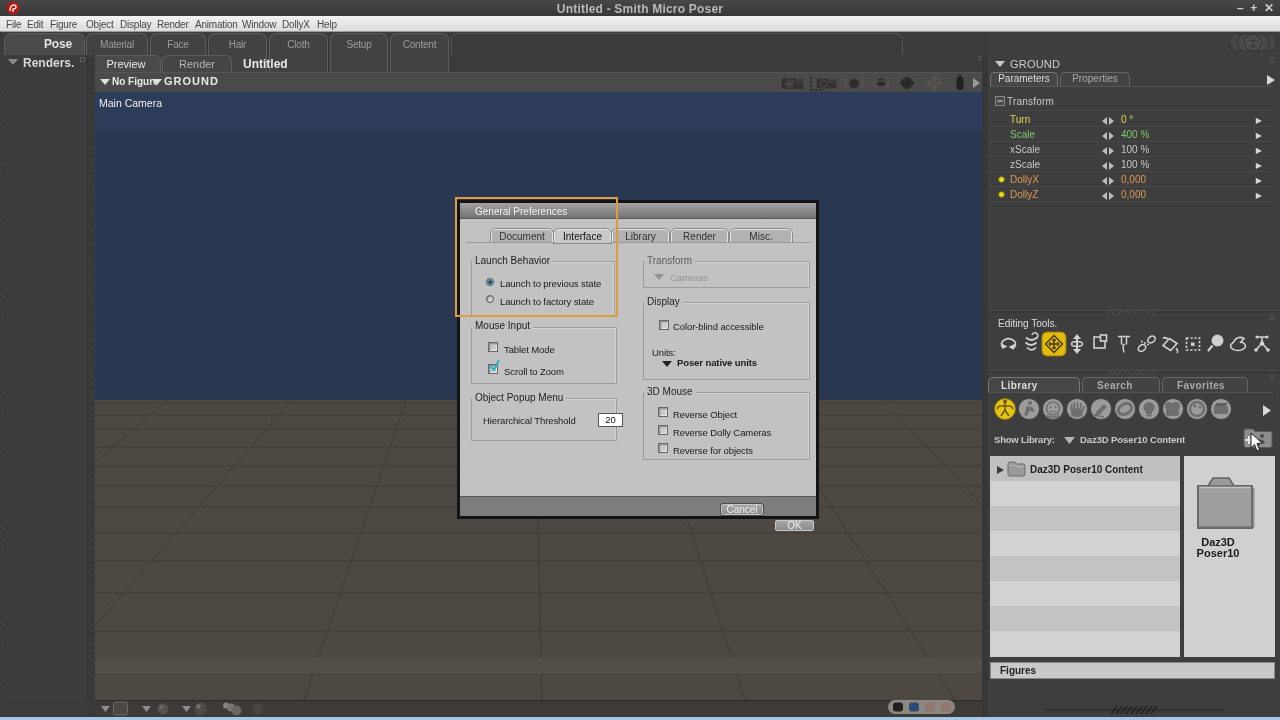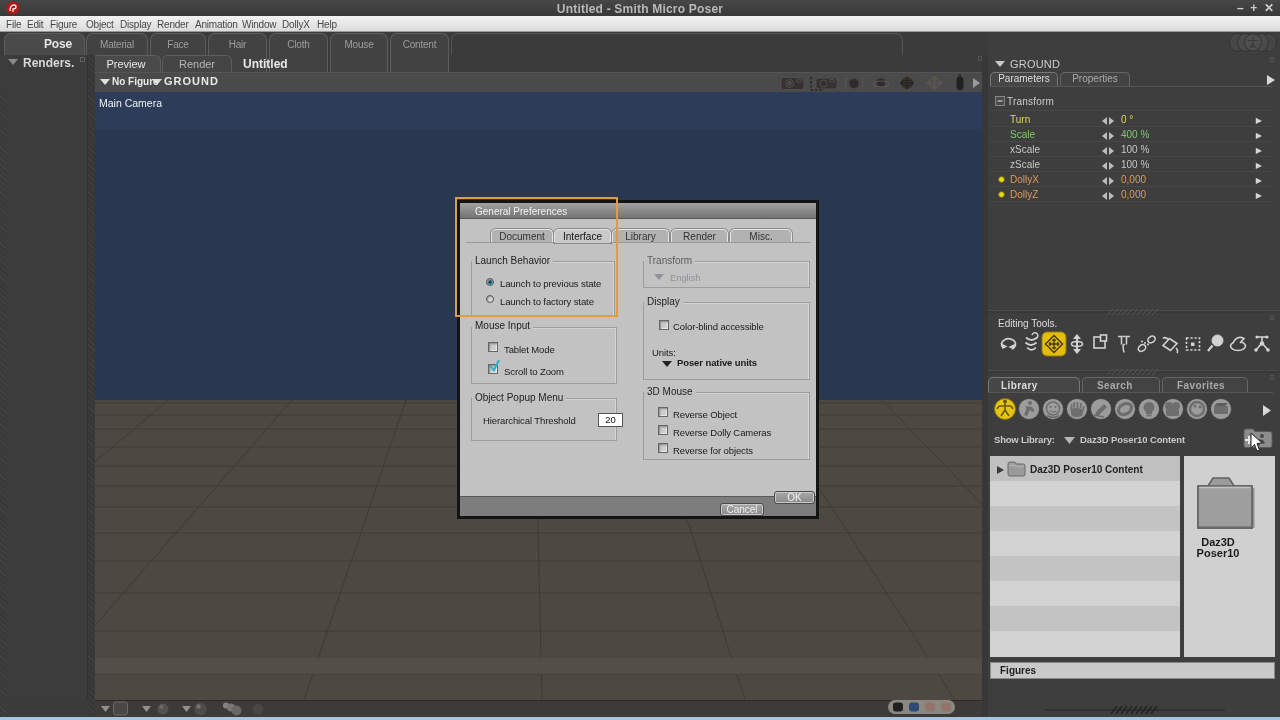--- a/index.html
+++ b/index.html
@@ -72,21 +72,21 @@
     <span style="left:242px">Window</span>
     <span style="left:282px">DollyX</span>
     <span style="left:317px">Help</span>
 </div>
 
 <div class="rtab active" style="left:4px;width:81px;font-size:12px;text-align:left;padding-left:39px">Pose</div>
 <div class="rtab" style="left:86px;width:62px">Material</div>
 <div class="rtab" style="left:150px;width:56px">Face</div>
 <div class="rtab" style="left:208px;width:59px">Hair</div>
 <div class="rtab" style="left:269px;width:59px">Cloth</div>
-<div class="rtab" style="left:330px;width:58px">Mouse</div>
+<div class="rtab" style="left:330px;width:58px">Setup</div>
 <div class="rtab" style="left:390px;width:59px">Content</div>
 <div id="emptytab"></div>
 
 <svg class="abs" style="left:1229px;top:33px;z-index:5" width="48" height="19">
 <ellipse cx="8" cy="9.5" rx="7.5" ry="9" fill="#464646" stroke="#333" stroke-width="1"></ellipse>
 <ellipse cx="16" cy="9.5" rx="7.5" ry="9" fill="#4a4a4a" stroke="#333" stroke-width="1"></ellipse>
 <ellipse cx="40" cy="9.5" rx="7.5" ry="9" fill="#464646" stroke="#333" stroke-width="1"></ellipse>
 <ellipse cx="32" cy="9.5" rx="7.5" ry="9" fill="#4a4a4a" stroke="#333" stroke-width="1"></ellipse>
 <circle cx="24" cy="9.5" r="8.5" fill="#4e4e4e" stroke="#333" stroke-width="1"></circle>
 <path d="M24 4 L24 15 M19 7.5 L29 7.5 M21 15 L24 11 L27 15" stroke="#3a3a3a" stroke-width="1.2" fill="none"></path>
@@ -491,41 +491,41 @@
   <div class="grp" style="left:11px;top:195px;width:146px;height:43px"></div>
   <div class="glbl" style="left:12px;top:189px">Object Popup Menu</div>
   <div class="ilbl" style="left:23px;top:212px">Hierarchical Threshold</div>
   <div class="abs" style="left:138px;top:210px;width:25px;height:14px;background:#ffffff;border:1px solid #555;color:#111;font-size:9.5px;text-align:center;line-height:12px">20</div>
 
   <div class="grp dim" style="left:183px;top:58px;width:167px;height:27px"></div>
   <div class="glbl" style="left:184px;top:52px;color:#5e5e5e">Transform</div>
   <svg class="abs" style="left:193px;top:70px" width="12" height="8">
       <path d="M1 1 L11 1 L6 7 Z" fill="#8e9399"></path>
     </svg>
-  <div class="ilbl" style="left:210px;top:69px;color:#8e9399">English</div>
+  <div class="ilbl" style="left:210px;top:69px;color:#8e9399">Cameras</div>
   <div class="grp" style="left:183px;top:99px;width:167px;height:78px"></div>
   <div class="glbl" style="left:184px;top:93px">Display</div>
   <div class="chk" style="left:199px;top:117px"></div>
   <div class="ilbl" style="left:213px;top:118px">Color-blind accessible</div>
   <div class="ilbl" style="left:192px;top:144px">Units:</div>
   <svg class="abs" style="left:201px;top:157px" width="12" height="8">
       <path d="M1 1 L11 1 L6 7 Z" fill="#222"></path>
     </svg>
   <div class="ilbl" style="left:217px;top:154px;font-weight:bold">Poser native units</div>
   <div class="grp" style="left:183px;top:189px;width:167px;height:68px"></div>
   <div class="glbl" style="left:184px;top:183px">3D Mouse</div>
   <div class="chk" style="left:198px;top:204px"></div>
   <div class="ilbl" style="left:213px;top:206px">Reverse Object</div>
   <div class="chk" style="left:198px;top:222px"></div>
   <div class="ilbl" style="left:213px;top:224px">Reverse Dolly Cameras</div>
   <div class="chk" style="left:198px;top:240px"></div>
   <div class="ilbl" style="left:213px;top:242px">Reverse for objects</div>
 
   <div class="abs" style="left:0;top:293px;width:356px;height:20px;background:#7d7d7d;border-top:1px solid #5a5a5a"></div>
   <div class="dbtn" style="left:260px;top:300px;width:44px">Cancel</div>
-  <div class="dbtn" style="left:314px;top:288px;width:41px">OK</div>
+  <div class="dbtn" style="left:314px;top:316px;width:41px">OK</div>
 </div>
 
 <div class="abs" style="left:455px;top:197px;width:163px;height:120px;border:2px solid #dd9f3c"></div>
 
 <svg class="abs" style="left:1250px;top:432px" width="14" height="21">
     <path d="M1 1 L1 16 L4.5 12.5 L7 19 L9.5 18 L7 11.5 L12 11 Z" fill="#ffffff" stroke="#222" stroke-width="1"></path>
   </svg>
 
 </body></html>

